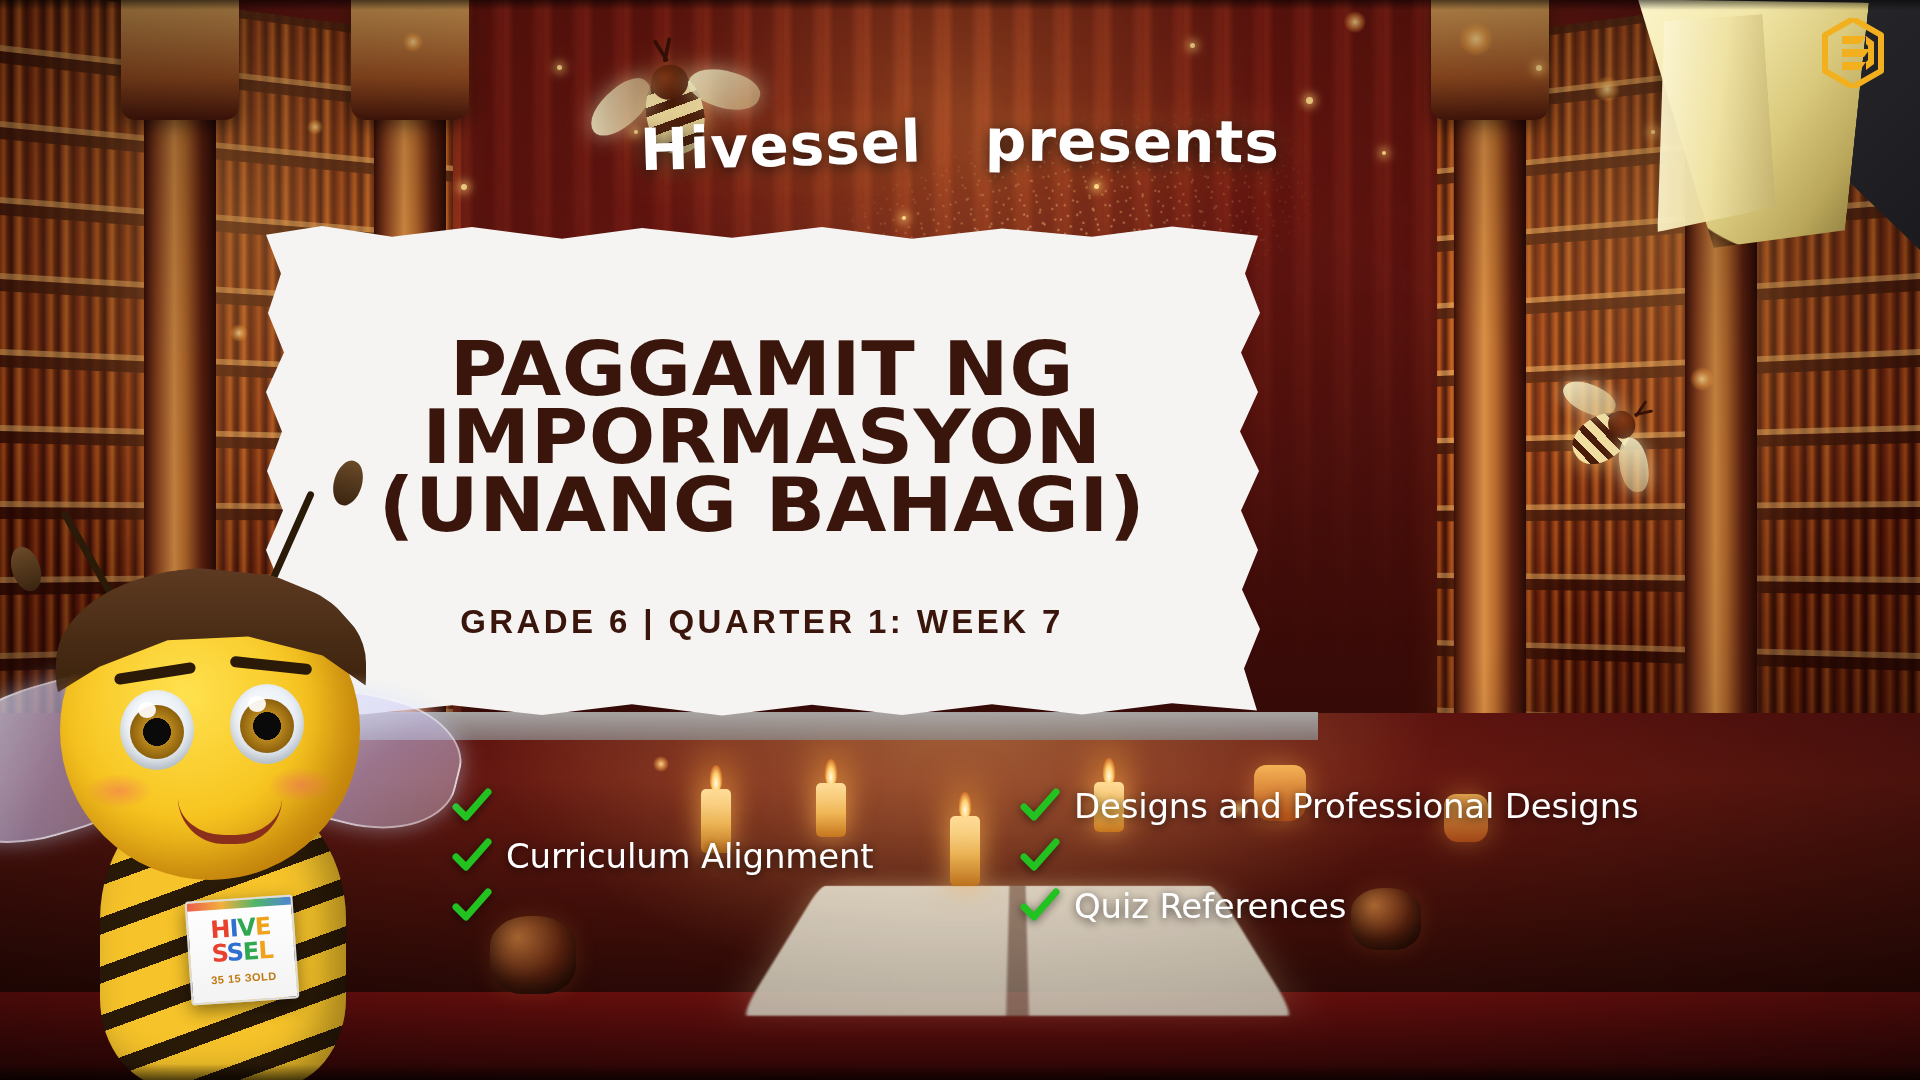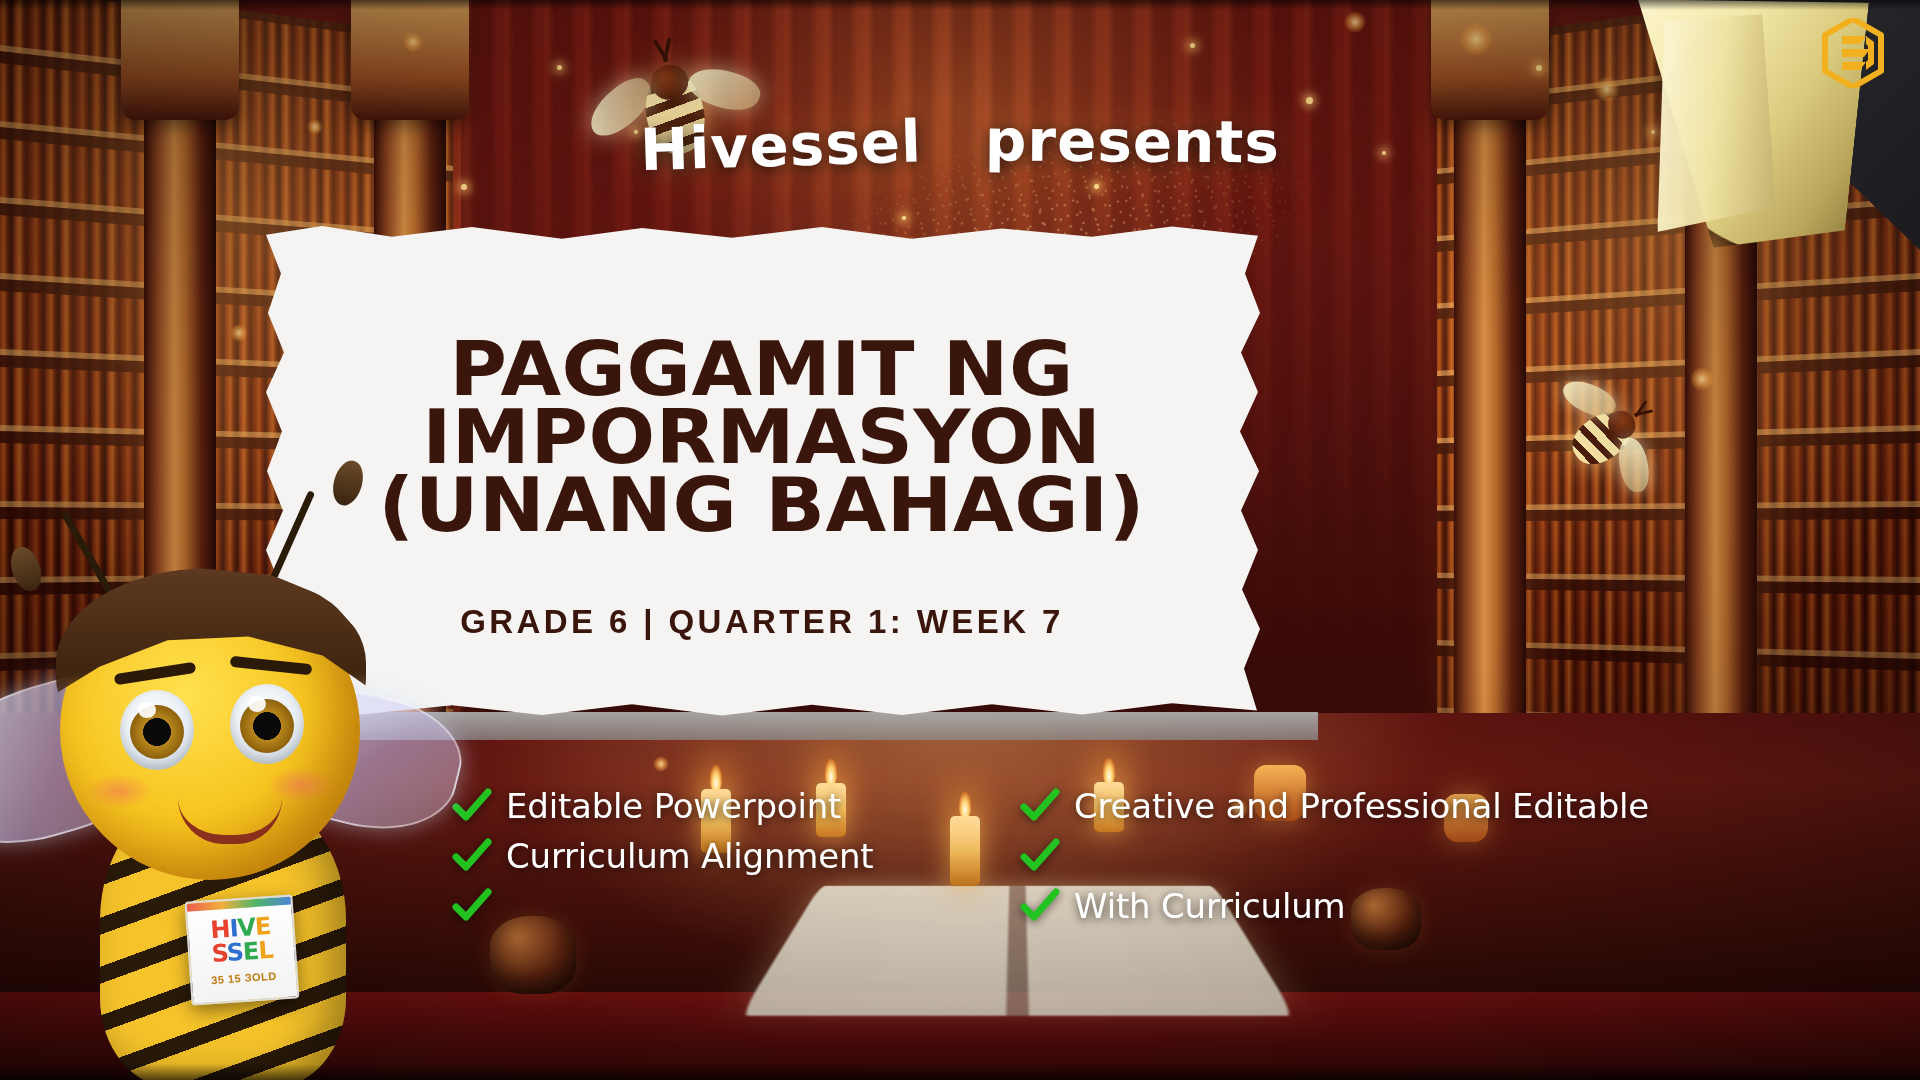--- a/index.html
+++ b/index.html
@@ -195,21 +195,21 @@
     box-shadow:0 18px 60px rgba(0,0,0,.45);
   }
   
   #panel-shadow{
     position:absolute; left:308px; top:712px; width:1010px; height:28px;
     background:linear-gradient(180deg, rgba(170,170,170,.95), rgba(140,140,140,.75));
     filter:blur(0.4px);
   }
 
   #title-block{ position:absolute; left:262px; top:224px; width:1000px; height:494px;
-    display:flex; flex-direction:column; align-items:center; justify-content:center;
+    display:flex; flex-direction:column; justify-content:center;
   }
   #main-title{
     font-family:"DejaVu Sans", sans-serif;
     color:#3a150c;
     font-size:74px; font-weight:700;
     line-height:0.92; text-align:center;
     letter-spacing:0.5px;
     text-transform:uppercase;
     transform:scaleX(1.06);
     margin-top:34px;
@@ -454,30 +454,29 @@
   </div>
 
   <div id="features">
 
     <div class="feat">
       <span class="check">
         <svg width="40" height="40" viewBox="0 0 40 40">
             <path d="M4 21 L14 31 L36 6" fill="none" stroke="#22c321" stroke-width="7" stroke-linecap="round" stroke-linejoin="round"></path>
           </svg>
       </span>
-      <span class="feat-label">Editable Powerpoint</span>
     </div>
 
     <div class="feat">
       <span class="check">
         <svg width="40" height="40" viewBox="0 0 40 40">
             <path d="M4 21 L14 31 L36 6" fill="none" stroke="#22c321" stroke-width="7" stroke-linecap="round" stroke-linejoin="round"></path>
           </svg>
       </span>
-      <span class="feat-label">Creative and Professional Editable</span>
+      <span class="feat-label">Designs and Professional Designs</span>
     </div>
 
     <div class="feat">
       <span class="check">
         <svg width="40" height="40" viewBox="0 0 40 40">
             <path d="M4 21 L14 31 L36 6" fill="none" stroke="#22c321" stroke-width="7" stroke-linecap="round" stroke-linejoin="round"></path>
           </svg>
       </span>
       <span class="feat-label">Curriculum Alignment</span>
     </div>
@@ -497,21 +496,21 @@
           </svg>
       </span>
     </div>
 
     <div class="feat">
       <span class="check">
         <svg width="40" height="40" viewBox="0 0 40 40">
             <path d="M4 21 L14 31 L36 6" fill="none" stroke="#22c321" stroke-width="7" stroke-linecap="round" stroke-linejoin="round"></path>
           </svg>
       </span>
-      <span class="feat-label">With Curriculum</span>
+      <span class="feat-label">Quiz References</span>
     </div>
 
   </div>
 
   <div id="mascot">
     <div class="m-wing wl"></div>
     <div class="m-wing wr"></div>
     <div class="m-body"></div>
     <div class="m-ant al"></div>
     <div class="m-ant ar"></div>

